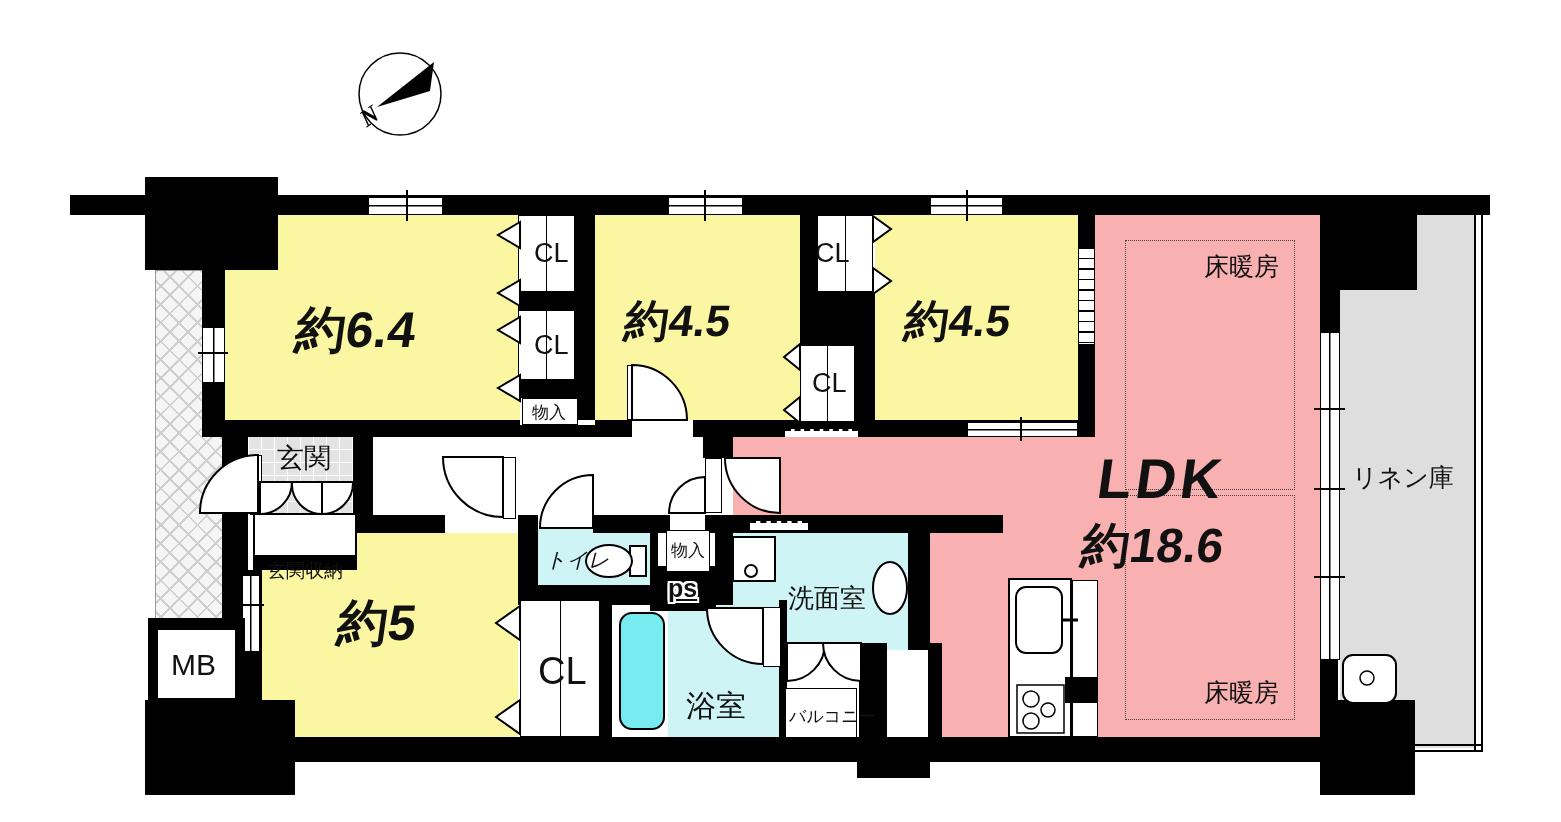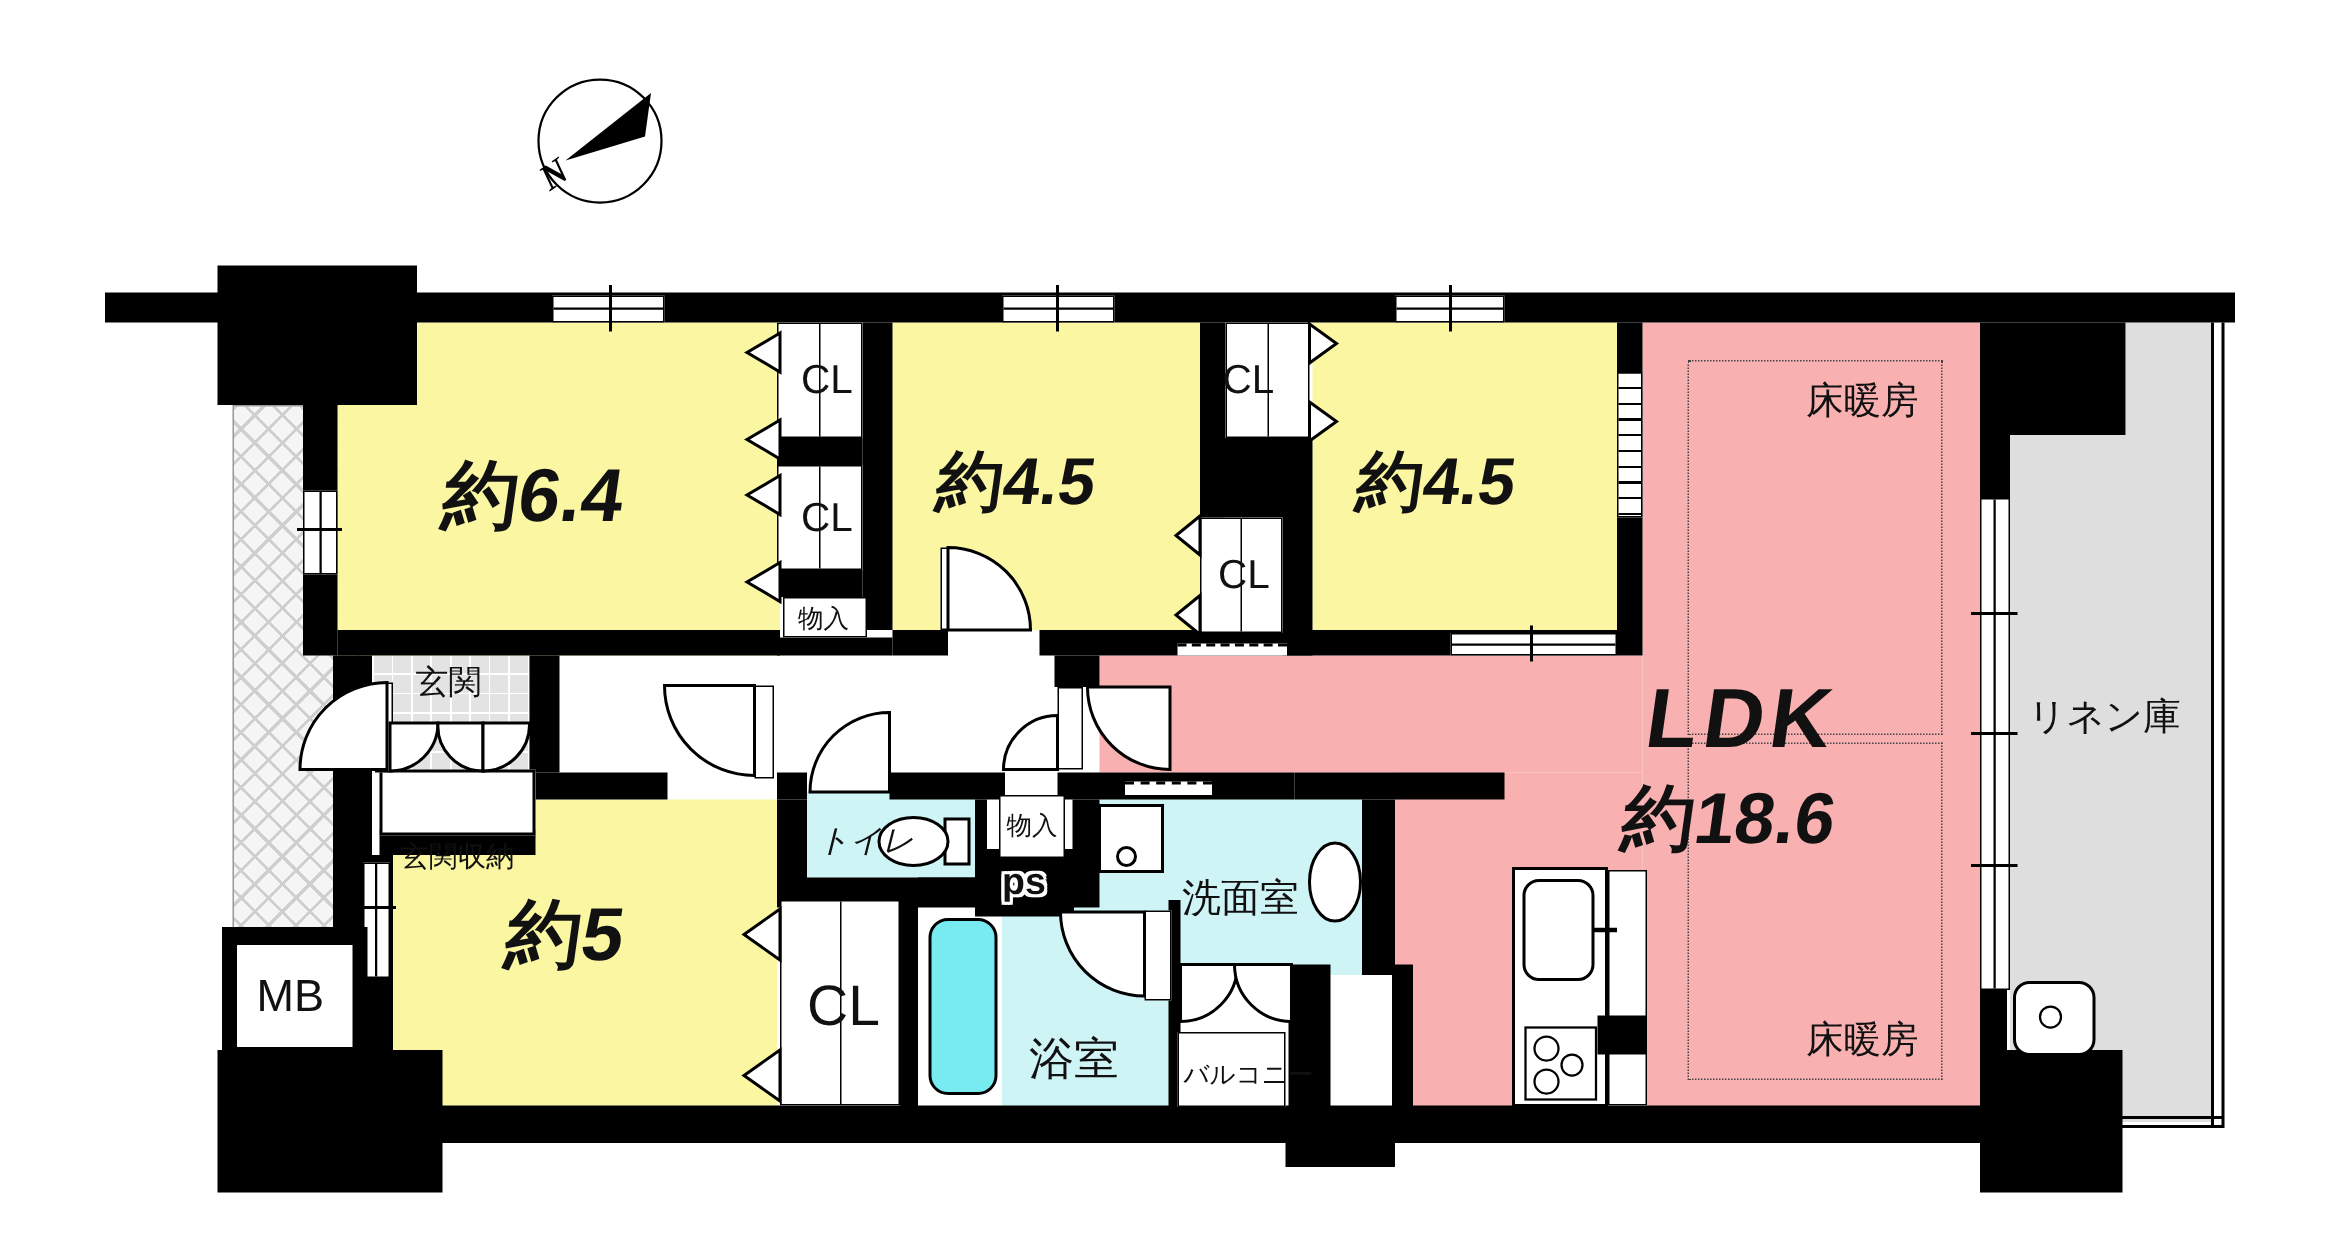--- a/index.html
+++ b/index.html
@@ -29,21 +29,21 @@
         background-image:linear-gradient(#000,#000);background-size:1.5px 100%;
         background-position:center;background-repeat:no-repeat;}
   .ladder{background:#fff;border:1.5px solid #000;
         background-image:repeating-linear-gradient(to bottom,transparent 0 9px,#000 9px 10.5px);}
   .dotted{border:1.5px dotted #444;background:transparent;}
   .dash{border-top:2.5px dashed #000;background:#fff;}
   .lbl{color:#111;white-space:nowrap;}
   .big{font-weight:600;transform:skewX(-8deg);}
   .outl{font-weight:bold;
         text-shadow:-2px 0 #fff,2px 0 #fff,0 -2px #fff,0 2px #fff,
-                    -2px -2px #fff,2px 2px #fff,-2px 2px #fff,2px -2px #fff;}
+                    -2px -2px #fff,2px 2px #fff,-2px 2px #fff,2px -2px #fff;text-decoration:underline;}
   svg{position:absolute;left:0;top:0;pointer-events:none;}
   .fix{fill:#fff;stroke:#000;stroke-width:2;}
 </style>
 </head>
 <body>
 
 <div id="plan">
 
   <div class="hatch" style="left:155px;top:270px;width:85px;height:363px;"></div>
   <div class="tile" style="left:248px;top:437px;width:107px;height:78px;"></div>
@@ -207,21 +207,21 @@
 
   <div class="lbl big" style="left:296px;top:297px;font-size:50px;">約6.4</div>
   <div class="lbl big" style="left:625px;top:292px;font-size:44px;">約4.5</div>
   <div class="lbl big" style="left:905px;top:292px;font-size:44px;">約4.5</div>
   <div class="lbl big" style="left:338px;top:590px;font-size:50px;">約5</div>
   <div class="lbl big" style="left:1098px;top:446px;font-size:56px;letter-spacing:4px;">LDK</div>
   <div class="lbl big" style="left:1082px;top:514px;font-size:48px;">約18.6</div>
   <div class="lbl" style="left:1204px;top:250px;font-size:25px;">床暖房</div>
   <div class="lbl" style="left:1204px;top:676px;font-size:25px;">床暖房</div>
   <div class="lbl" style="left:1352px;top:461px;font-size:25px;">リネン庫</div>
-  <div class="lbl" style="left:277px;top:440px;font-size:22px;">玄関</div>
+  <div class="lbl" style="left:277px;top:440px;font-size:27px;">玄関</div>
   <div class="lbl" style="left:267px;top:558px;font-size:19px;">玄関収納</div>
   <div class="lbl" style="left:171px;top:648px;font-size:30px;">MB</div>
   <div class="lbl" style="left:534px;top:238px;font-size:27px;">CL</div>
   <div class="lbl" style="left:534px;top:330px;font-size:27px;">CL</div>
   <div class="lbl" style="left:815px;top:238px;font-size:27px;">CL</div>
   <div class="lbl" style="left:812px;top:368px;font-size:27px;">CL</div>
   <div class="lbl" style="left:538px;top:650px;font-size:38px;">CL</div>
   <div class="lbl" style="left:532px;top:401px;font-size:17px;">物入</div>
   <div class="lbl" style="left:671px;top:539px;font-size:17px;">物入</div>
   <div class="lbl outl" style="left:668px;top:574px;font-size:25px;">ps</div>

